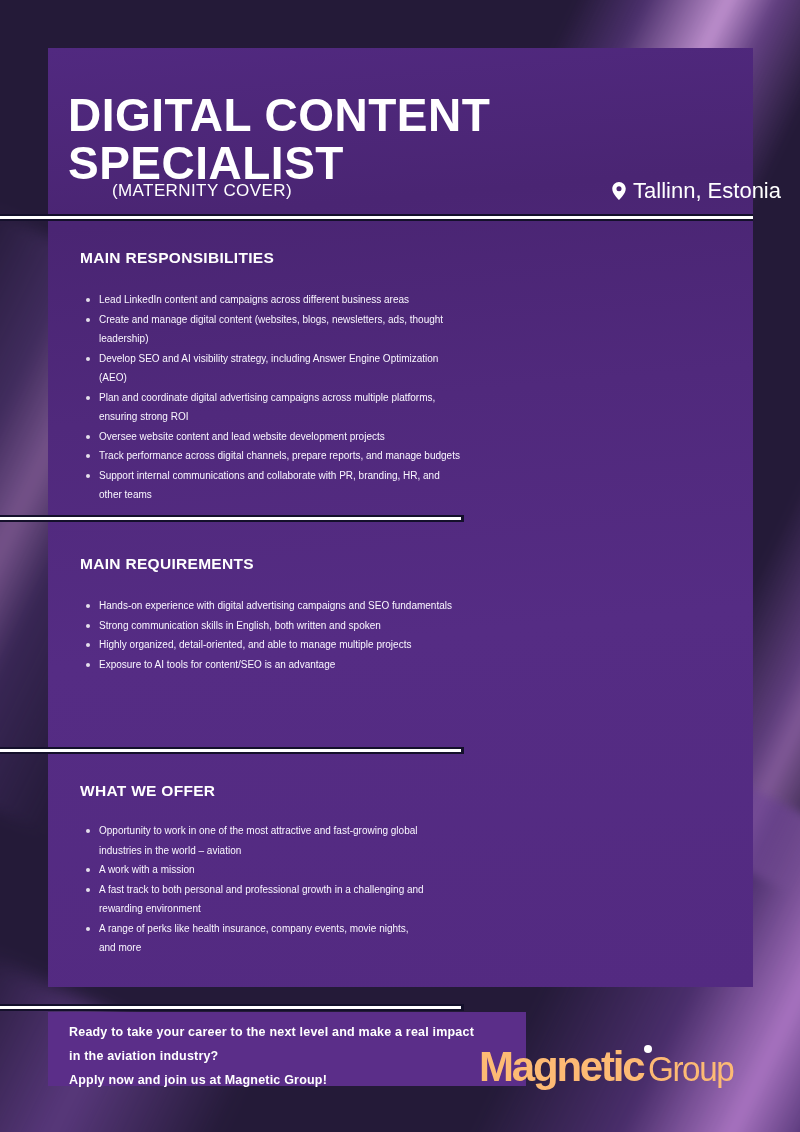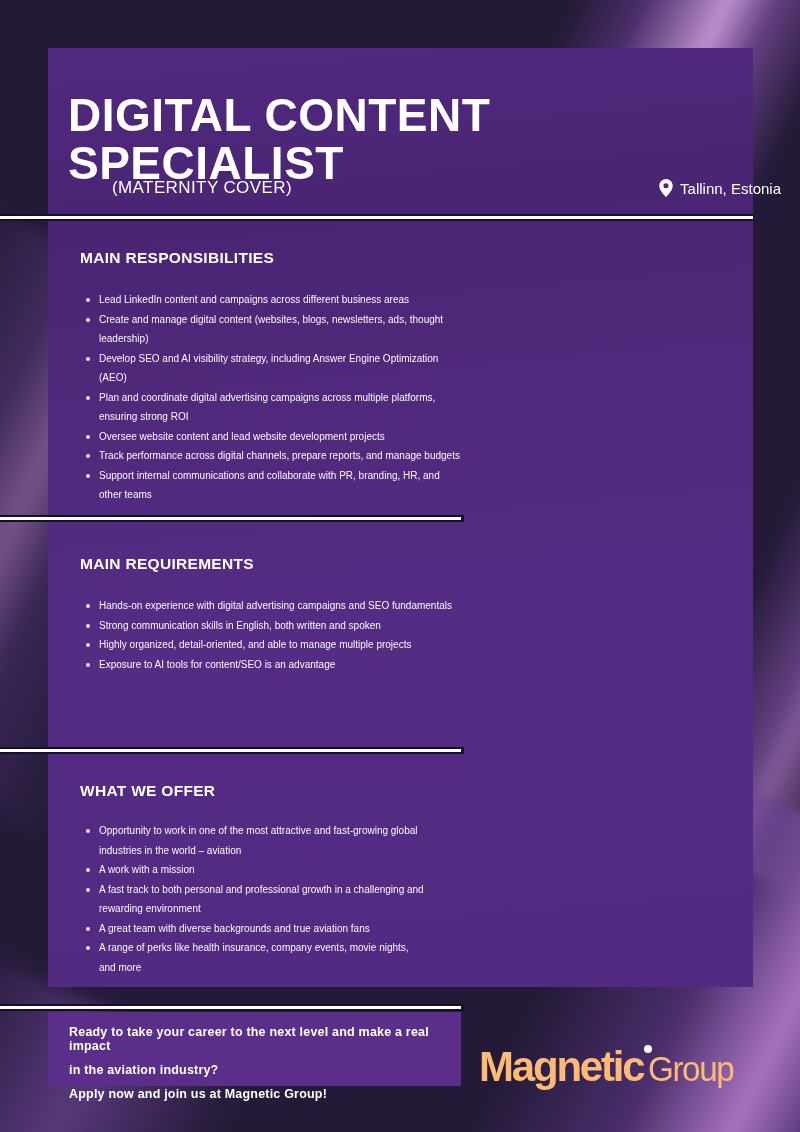--- a/index.html
+++ b/index.html
@@ -45,21 +45,21 @@
 
   .job-title{
     position:absolute;left:20px;top:12px;width:640px;
     font-size:46px;font-weight:700;line-height:48px;letter-spacing:.5px;color:#fff;
   }
   .subtitle-row{
     position:absolute;left:20px;top:130px;width:669px;
     display:flex;justify-content:space-between;align-items:center;margin-left:44px;
   }
   .subtitle{font-size:17px;letter-spacing:.4px;color:#fff;}
-  .location{display:flex;align-items:center;gap:7px;font-size:15px;color:#fff;}
+  .location{display:flex;align-items:center;gap:7px;font-size:22px;color:#fff;}
   .pin{width:14px;height:18px;display:block;}
 
   .divider{
     position:absolute;z-index:2;height:3px;background:#ffffff;
     border-top:2px solid #14102b;border-bottom:2px solid #14102b;
     box-sizing:content-box;left:0;
   }
   .divider.capped{border-right:3px solid #14102b;}
   .d1{top:214px;width:753px;}
   .d2{top:515px;width:461px;}
@@ -82,21 +82,21 @@
   .l-sec1{top:226px;}
   .l-sec2{top:532px;}
   .l-sec3{top:757px;}
   .bullets li{position:relative;padding-left:17px;white-space:pre-line;}
   .bullets li::before{
     content:'';position:absolute;left:4px;top:8px;
     width:4px;height:4px;border-radius:50%;background:rgba(255,255,255,.85);
   }
 
   .footer-box{
-    position:absolute;left:48px;top:1012px;width:413px;height:74px;z-index:1;
+    position:absolute;left:48px;top:1012px;width:478px;height:74px;z-index:1;
     background:#5b2e89;box-sizing:border-box;padding:13px 20px 0 21px;
   }
   .footer-box p{
     margin:0 0 10px 0;font-size:12.5px;font-weight:700;letter-spacing:.2px;color:#fff;
   }
 
   .logo{
     position:absolute;left:479px;top:1046px;z-index:1;
     display:flex;align-items:baseline;color:#fdba74;white-space:nowrap;
   }
@@ -153,21 +153,20 @@
       <li>Exposure to AI tools for content/SEO is an advantage</li>
     </ul>
 
   <h2 class="sec-heading h-sec3">WHAT WE OFFER</h2>
   <ul class="bullets l-sec3">
       <li>Opportunity to work in one of the most attractive and fast-growing global
 industries in the world – aviation</li>
       <li>A work with a mission</li>
       <li>A fast track to both personal and professional growth in a challenging and
 rewarding environment</li>
-      <li>A great team with diverse backgrounds and true aviation fans</li>
       <li>A range of perks like health insurance, company events, movie nights,
 and more</li>
     </ul>
 </div>
 
 <div class="divider d1"></div>
 <div class="divider capped d2"></div>
 <div class="divider capped d3"></div>
 <div class="divider capped d4"></div>
 

